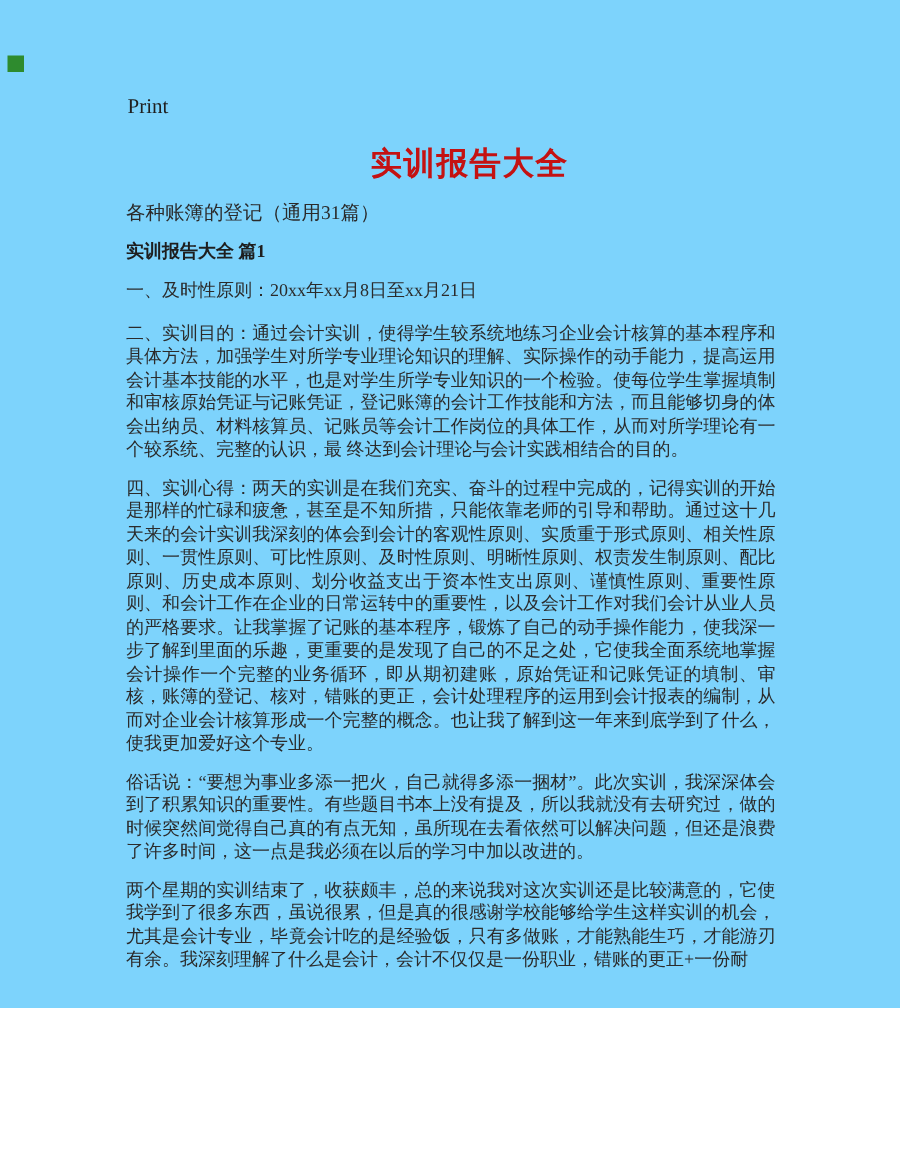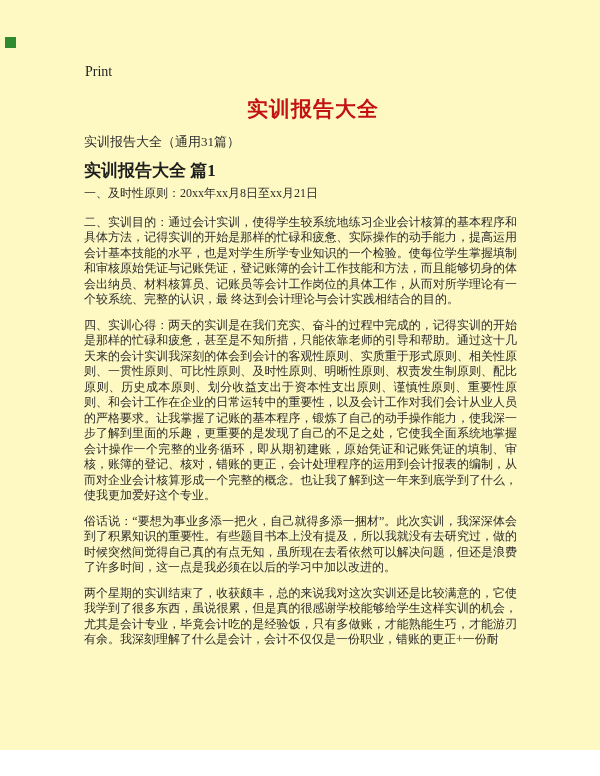--- a/index.html
+++ b/index.html
@@ -10,22 +10,22 @@
   body {
     width: 600px;
     height: 776px;
     overflow: hidden;
     font-family: "Liberation Serif", "DejaVu Serif", serif;
     color: var(--body-color, #2b2b2b);
   }
   .page {
     position: relative;
     width: 600px;
-    height: 750px;
-    background: #fef9c3;
+    height: 672px;
+    background: #7dd3fc;
   }
   .corner-square {
     position: absolute;
     left: 5px;
     top: 37px;
     width: 11px;
     height: 11px;
     background: var(--marker-color, #2e8b2e);
   }
   .print-label {
@@ -53,21 +53,21 @@
     position: absolute;
     left: 84px;
     top: 133px;
     font-size: 13px;
     color: #2b2b2b;
   }
   .section-heading {
     position: absolute;
     left: 84px;
     top: 159px;
-    font-size: 17px;
+    font-size: 12px;
     font-weight: bold;
     color: #1e1e1e;
   }
   .para-block {
     position: absolute;
     left: 84px;
     top: 186px;
     width: 433px;
   }
   .para-block p {
@@ -87,25 +87,25 @@
 <body>
 
 <div class="page">
 
   <div class="corner-square"></div>
 
   <div class="print-label">Print</div>
 
   <h1 class="doc-title">实训报告大全</h1>
 
-  <div class="doc-subtitle">实训报告大全（通用31篇）</div>
+  <div class="doc-subtitle">各种账簿的登记（通用31篇）</div>
 
   <div class="section-heading">实训报告大全 篇1</div>
 
   <div class="para-block">
     <p class="first-line">一、及时性原则：20xx年xx月8日至xx月21日</p>
-    <p>二、实训目的：通过会计实训，使得学生较系统地练习企业会计核算的基本程序和具体方法，记得实训的开始是那样的忙碌和疲惫、实际操作的动手能力，提高运用会计基本技能的水平，也是对学生所学专业知识的一个检验。使每位学生掌握填制和审核原始凭证与记账凭证，登记账簿的会计工作技能和方法，而且能够切身的体会出纳员、材料核算员、记账员等会计工作岗位的具体工作，从而对所学理论有一个较系统、完整的认识，最 终达到会计理论与会计实践相结合的目的。</p>
+    <p>二、实训目的：通过会计实训，使得学生较系统地练习企业会计核算的基本程序和具体方法，加强学生对所学专业理论知识的理解、实际操作的动手能力，提高运用会计基本技能的水平，也是对学生所学专业知识的一个检验。使每位学生掌握填制和审核原始凭证与记账凭证，登记账簿的会计工作技能和方法，而且能够切身的体会出纳员、材料核算员、记账员等会计工作岗位的具体工作，从而对所学理论有一个较系统、完整的认识，最 终达到会计理论与会计实践相结合的目的。</p>
     <p>四、实训心得：两天的实训是在我们充实、奋斗的过程中完成的，记得实训的开始是那样的忙碌和疲惫，甚至是不知所措，只能依靠老师的引导和帮助。通过这十几天来的会计实训我深刻的体会到会计的客观性原则、实质重于形式原则、相关性原则、一贯性原则、可比性原则、及时性原则、明晰性原则、权责发生制原则、配比原则、历史成本原则、划分收益支出于资本性支出原则、谨慎性原则、重要性原则、和会计工作在企业的日常运转中的重要性，以及会计工作对我们会计从业人员的严格要求。让我掌握了记账的基本程序，锻炼了自己的动手操作能力，使我深一步了解到里面的乐趣，更重要的是发现了自己的不足之处，它使我全面系统地掌握会计操作一个完整的业务循环，即从期初建账，原始凭证和记账凭证的填制、审核，账簿的登记、核对，错账的更正，会计处理程序的运用到会计报表的编制，从而对企业会计核算形成一个完整的概念。也让我了解到这一年来到底学到了什么，使我更加爱好这个专业。</p>
     <p>俗话说：“要想为事业多添一把火，自己就得多添一捆材”。此次实训，我深深体会到了积累知识的重要性。有些题目书本上没有提及，所以我就没有去研究过，做的时候突然间觉得自己真的有点无知，虽所现在去看依然可以解决问题，但还是浪费了许多时间，这一点是我必须在以后的学习中加以改进的。</p>
     <p>两个星期的实训结束了，收获颇丰，总的来说我对这次实训还是比较满意的，它使我学到了很多东西，虽说很累，但是真的很感谢学校能够给学生这样实训的机会，尤其是会计专业，毕竟会计吃的是经验饭，只有多做账，才能熟能生巧，才能游刃有余。我深刻理解了什么是会计，会计不仅仅是一份职业，错账的更正+一份耐</p>
   </div>
 
 </div>
 
 </body></html>

